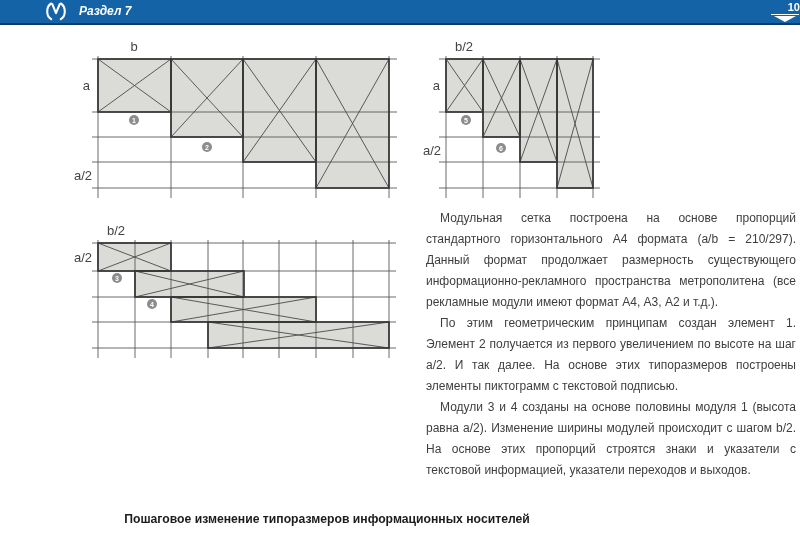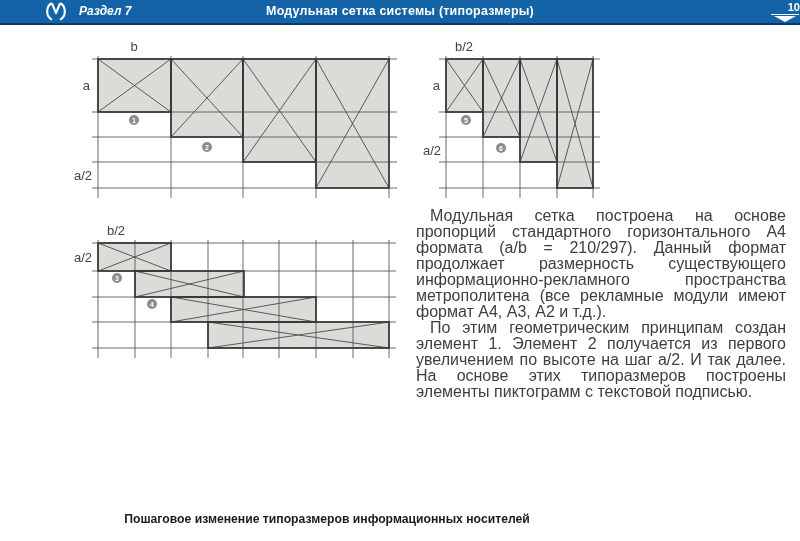--- a/index.html
+++ b/index.html
@@ -14,40 +14,39 @@
   .hdr-logo{position:absolute;left:45px;top:1px;}
   .pagenum{position:absolute;left:770px;top:1px;width:30px;text-align:right;color:#fff;
            font-size:11px;font-weight:bold;}
   .pagenum-rule{position:absolute;left:771px;top:13.5px;width:28px;height:1.5px;background:#fff;}
   .pagenum-tri{position:absolute;left:774px;top:16px;width:0;height:0;
                border-left:11px solid transparent;border-right:11px solid transparent;
                border-top:6px solid #fff;}
   
   .diag{position:absolute;}
   
-  #txt{position:absolute;left:416px;top:208px;width:370px;color:#3e3e3e;
-       font-size:16px;line-height:16px;text-align:justify;}
+  #txt{position:absolute;left:426px;top:208px;width:370px;color:#3e3e3e;
+       font-size:12px;line-height:21px;text-align:justify;}
   #txt p{margin:0;text-indent:14px;}
   
   #caption{position:absolute;left:0;top:512px;width:654px;text-align:center;
            color:#1c1c1c;font-size:12.2px;font-weight:bold;}
 </style>
 </head>
 <body>
 
 <div id="page">
 
   <div id="hdr">
     <svg class="hdr-logo" width="22" height="21" viewBox="0 0 22 21">
       <path d="M6.2 2.5 C3.6 4 2.2 6.5 2.2 10.3 C2.2 14.1 3.6 16.7 6.2 18.2" fill="none" stroke="#ffffff" stroke-width="2.1" stroke-linecap="round"></path>
       <path d="M15.8 2.5 C18.4 4 19.8 6.5 19.8 10.3 C19.8 14.1 18.4 16.7 15.8 18.2" fill="none" stroke="#ffffff" stroke-width="2.1" stroke-linecap="round"></path>
       <path d="M7.3 3.2 L11 12.2 L14.7 3.2" fill="none" stroke="#ffffff" stroke-width="2.1" stroke-linejoin="round" stroke-linecap="round"></path>
     </svg>
     <div class="hdr-section">Раздел 7</div>
-    <div class="hdr-title">Модульная сетка системы (типоразмеры)</div>
     <div class="pagenum">10</div>
     <div class="pagenum-rule"></div>
     <div class="pagenum-tri"></div>
   </div>
   <div id="hdr-navy"></div>
 
   <svg class="diag" style="left:60px;top:38px" width="345" height="167" viewBox="60 38 345 167">
     <g fill="#dbdbd8">
       <rect x="98" y="59" width="73" height="53"></rect>
       <rect x="171" y="59" width="72" height="78"></rect>
@@ -190,17 +189,18 @@
     </g>
     <g>
       <circle cx="152" cy="304" r="5" fill="#8c8c8c"></circle>
       <text x="152" y="306.6" text-anchor="middle" font-size="7" font-weight="bold" fill="#fff">4</text>
     </g>
   </svg>
 
   <div id="txt">
     <p>Модульная сетка построена на основе пропорций стандартного горизонтального А4 формата (a/b = 210/297). Данный формат продолжает размерность существующего информационно-рекламного пространства метрополитена (все рекламные модули имеют формат А4, А3, А2 и т.д.).</p>
     <p>По этим геометрическим принципам создан элемент 1. Элемент 2 получается из первого увеличением по высоте на шаг а/2. И так далее. На основе этих типоразмеров построены элементы пиктограмм с текстовой подписью.</p>
+    <p>Модули 3 и 4 созданы на основе половины модуля 1 (высота равна а/2). Изменение ширины модулей происходит с шагом b/2. На основе этих пропорций строятся знаки и указатели с текстовой информацией, указатели переходов и выходов.</p>
   </div>
 
   <div id="caption">Пошаговое изменение типоразмеров информационных носителей</div>
 
 </div>
 
 </body></html>

